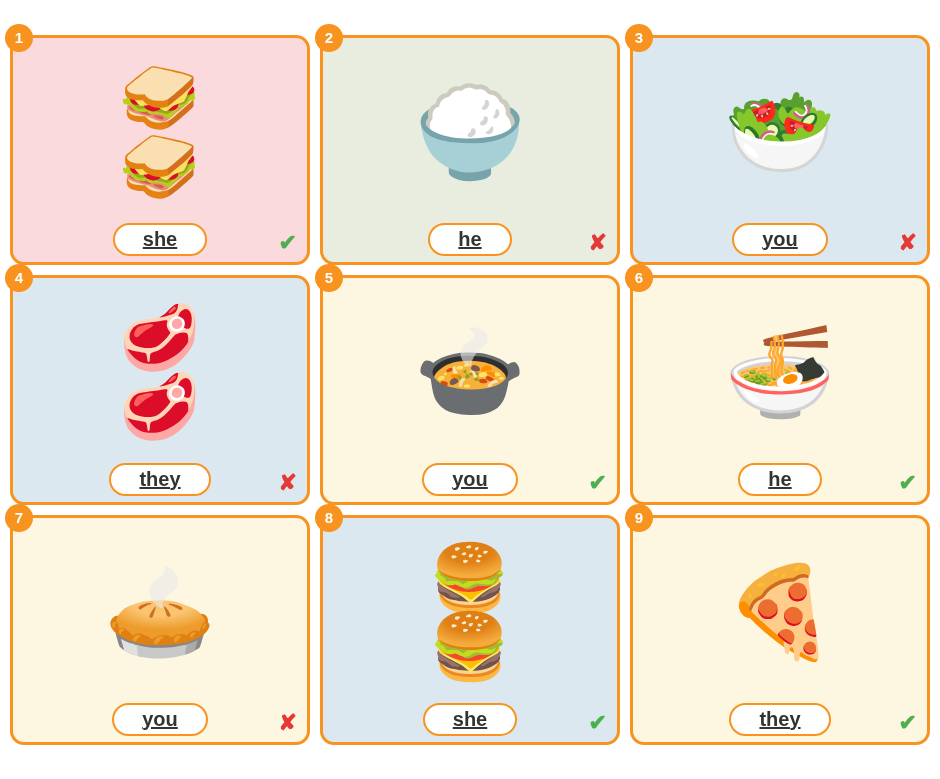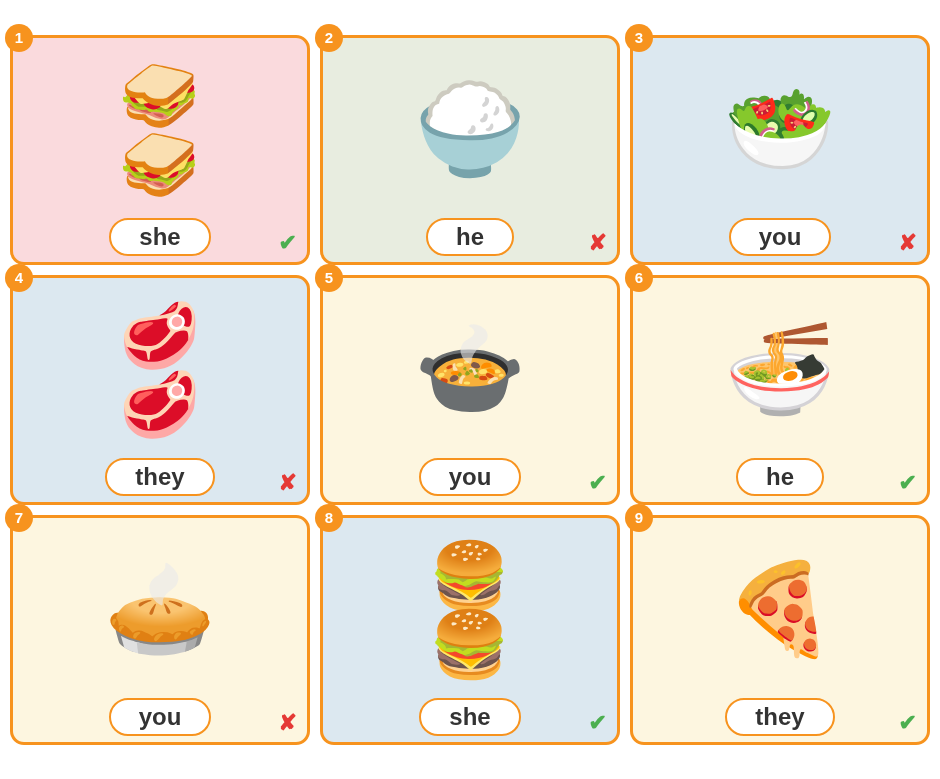--- a/index.html
+++ b/index.html
@@ -59,26 +59,27 @@
       align-items: center;
       justify-content: center;
       width: 100%;
       margin-top: 6px;
       position: relative;
     }
     .card-label {
       border: 2px solid #f7931e;
       border-radius: 20px;
       padding: 3px 28px;
-      font-size: 24px;
+      font-size: 20px;
       font-weight: bold;
       color: #333;
       background: #fff;
       text-align: center;
       min-width: 80px;
+      text-decoration: underline;
     }
     .card-mark {
       position: absolute;
       right: 0;
       bottom: 0;
       font-size: 22px;
       font-weight: bold;
     }
     .mark-correct { color: #4CAF50; }
     .mark-wrong { color: #e53935; }

